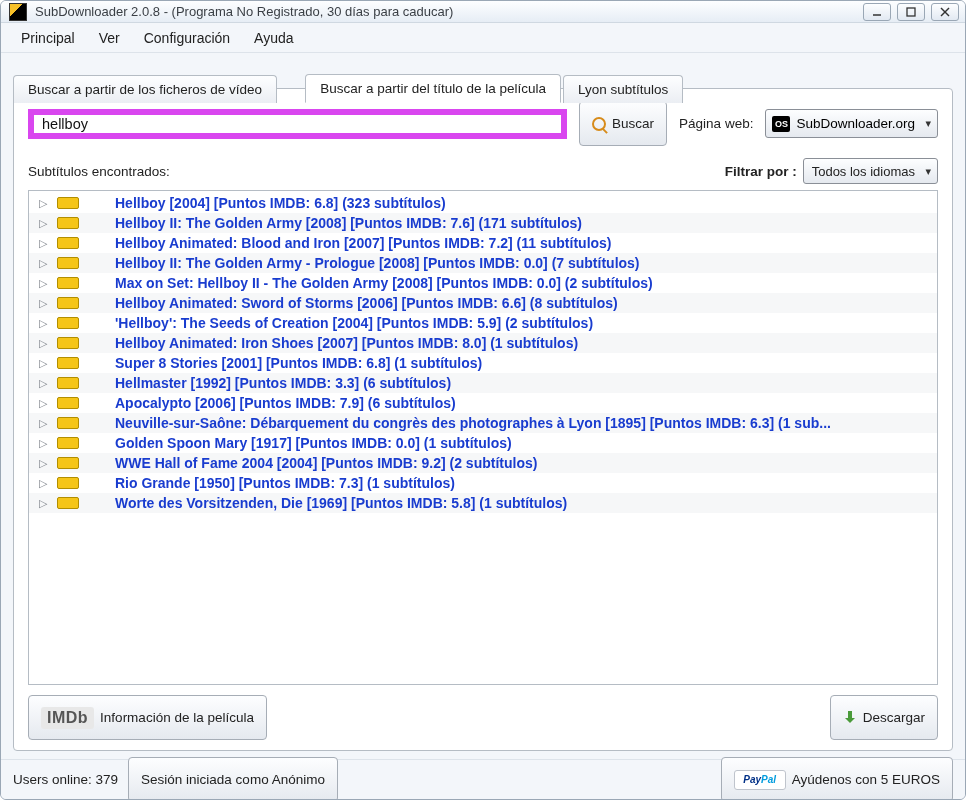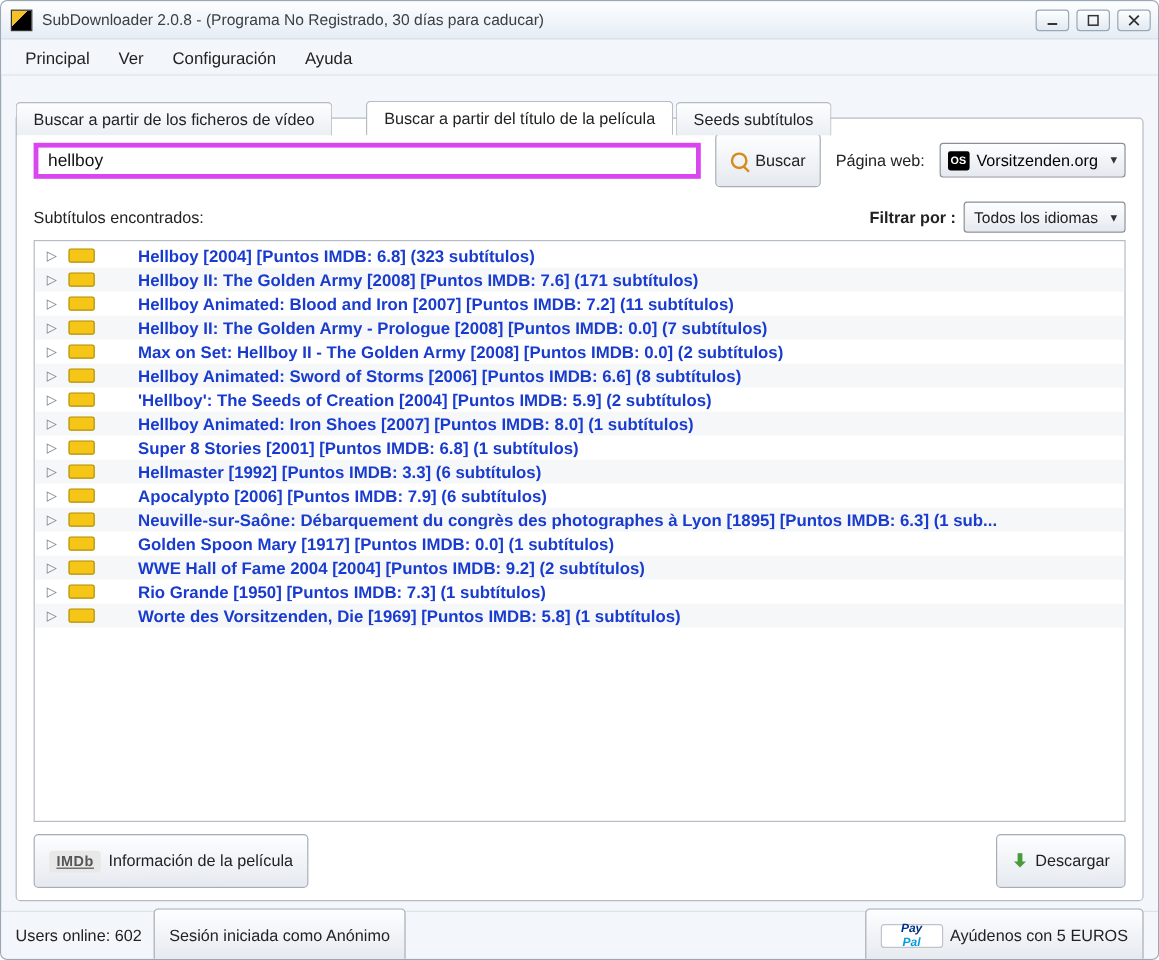--- a/index.html
+++ b/index.html
@@ -7,21 +7,21 @@
 
   .window {
     width: 966px; height: 800px; margin: 0;
     border: 1px solid #9aa7b5; border-radius: 6px;
     display: flex; flex-direction: column; overflow: hidden;
     background: #f3f6fa;
   }
 
   
   .titlebar {
-    height: 32px; display: flex; align-items: center;
+    height: 22px; display: flex; align-items: center;
     padding: 0 6px 0 8px;
     background: linear-gradient(#fdfeff,#e6edf5);
     border-bottom: 1px solid #cfd8e1;
   }
   .app-icon {
     width: 18px; height: 18px; margin-right: 8px;
     background: linear-gradient(135deg,#f6c028 40%,#000 40%);
     border: 1px solid #333;
   }
   .titlebar-text { font-size: 13px; color: #3a3f45; flex: 1; }
@@ -56,21 +56,21 @@
   .tab.active { background: #fff; border-bottom: 1px solid #fff; z-index: 3; margin-left: 26px; }
 
   .tab-panel {
     flex: 1; background: #fff; border: 1px solid #b5bcc4; border-radius: 0 4px 4px 4px;
     padding: 12px 14px 10px 14px; display: flex; flex-direction: column; position: relative; z-index: 1;
   }
 
   
   .search-row { display: flex; align-items: center; gap: 12px; }
   .search-input {
-    flex: 1; height: 30px; border: 4px solid #d946ef; padding: 0 8px;
+    flex: 1; height: 30px; border: 6px solid #d946ef; padding: 0 8px;
     font-size: 14.5px; color: #111; outline: none;
   }
   .btn {
     height: 45px; border: 1px solid #a6adb6; border-radius: 4px;
     background: linear-gradient(#fdfeff,#e5e9ef); padding: 0 12px;
     display: inline-flex; align-items: center; gap: 6px;
     font-size: 13.5px; color: #222; text-align: right;
   }
   .mag-icon {
     width: 14px; height: 14px; border: 2px solid #d78b1a; border-radius: 50%;
@@ -124,21 +124,21 @@
     border: 1px solid #b28e00;
   }
   .movie-link { color: #193ccf; font-weight: bold; overflow: hidden; text-overflow: ellipsis; margin-left: 28px; }
 
   
   .panel-bottom {
     display: flex; align-items: center; margin-top: 10px;
   }
   .imdb-pill {
     background: #e8e8e8; border-radius: 3px; padding: 2px 6px;
-    font-size: 12px; font-weight: bold; color: #555; letter-spacing: 0.5px; text-decoration: underline;
+    font-size: 16px; font-weight: bold; color: #555; letter-spacing: 0.5px;
   }
   .download-icon {
     width: 14px; height: 14px; position: relative;
   }
   .download-icon::before {
     content: ""; position: absolute; left: 5px; top: 0; width: 4px; height: 8px; background: #4a9a3a;
   }
   .download-icon::after {
     content: ""; position: absolute; left: 2px; top: 7px;
     border-left: 5px solid transparent; border-right: 5px solid transparent; border-top: 5px solid #4a9a3a;
@@ -147,21 +147,21 @@
   
   .statusbar {
     height: 40px; display: flex; align-items: center; gap: 10px;
     padding: 0 12px; background: #f3f6fa; border-top: 1px solid #dde3ea;
     font-size: 13.5px; color: #222;
   }
   .spacer { flex: 1; }
   .paypal-badge {
     width: 52px; height: 20px; border: 1px solid #bfc4cc; border-radius: 3px;
     background: #fff; display: flex; align-items: center; justify-content: center;
-    font-size: 10px; font-style: italic; font-weight: bold; flex-direction: column;
+    font-size: 10px; font-style: italic; font-weight: bold;
   }
   .paypal-badge .p1 { color: #003087; }
   .paypal-badge .p2 { color: #009cde; }
 </style>
 </head>
 <body>
 
 <div class="window">
 
   <div class="titlebar">
@@ -192,35 +192,35 @@
     <div class="menu-item">Ver</div>
     <div class="menu-item">Configuración</div>
     <div class="menu-item">Ayuda</div>
   </div>
 
   <div class="content">
 
     <div class="tabs">
       <div class="tab">Buscar a partir de los ficheros de vídeo</div>
       <div class="tab active">Buscar a partir del título de la película</div>
-      <div class="tab">Seeds subtítulos</div>
+      <div class="tab">Lyon subtítulos</div>
     </div>
 
     <div class="tab-panel">
 
       <div class="search-row">
         <input class="search-input" value="hellboy" style="">
         <button class="btn">
           <span class="mag-icon"></span>
           <span>Buscar</span>
         </button>
         <span class="site-label">Página web:</span>
         <div class="site-select">
           <div class="os-badge">OS</div>
-          <span>Vorsitzenden.org</span>
+          <span>SubDownloader.org</span>
         </div>
       </div>
 
       <div class="results-head">
         <span>Subtítulos encontrados:</span>
         <span class="filter-label">Filtrar por :</span>
         <div class="lang-select">
           <span>Todos los idiomas</span>
         </div>
       </div>
@@ -317,21 +317,21 @@
         <button class="btn">
           <span class="download-icon"></span>
           <span>Descargar</span>
         </button>
       </div>
 
     </div>
   </div>
 
   <div class="statusbar">
-    <span>Users online: 602</span>
+    <span>Users online: 379</span>
     <button class="btn">
       <span>Sesión iniciada como Anónimo</span>
     </button>
     <div class="spacer"></div>
     <button class="btn">
       <span class="paypal-badge">
           <span class="p1">Pay</span>
           <span class="p2">Pal</span>
         </span>
       <span>Ayúdenos con 5 EUROS</span>

